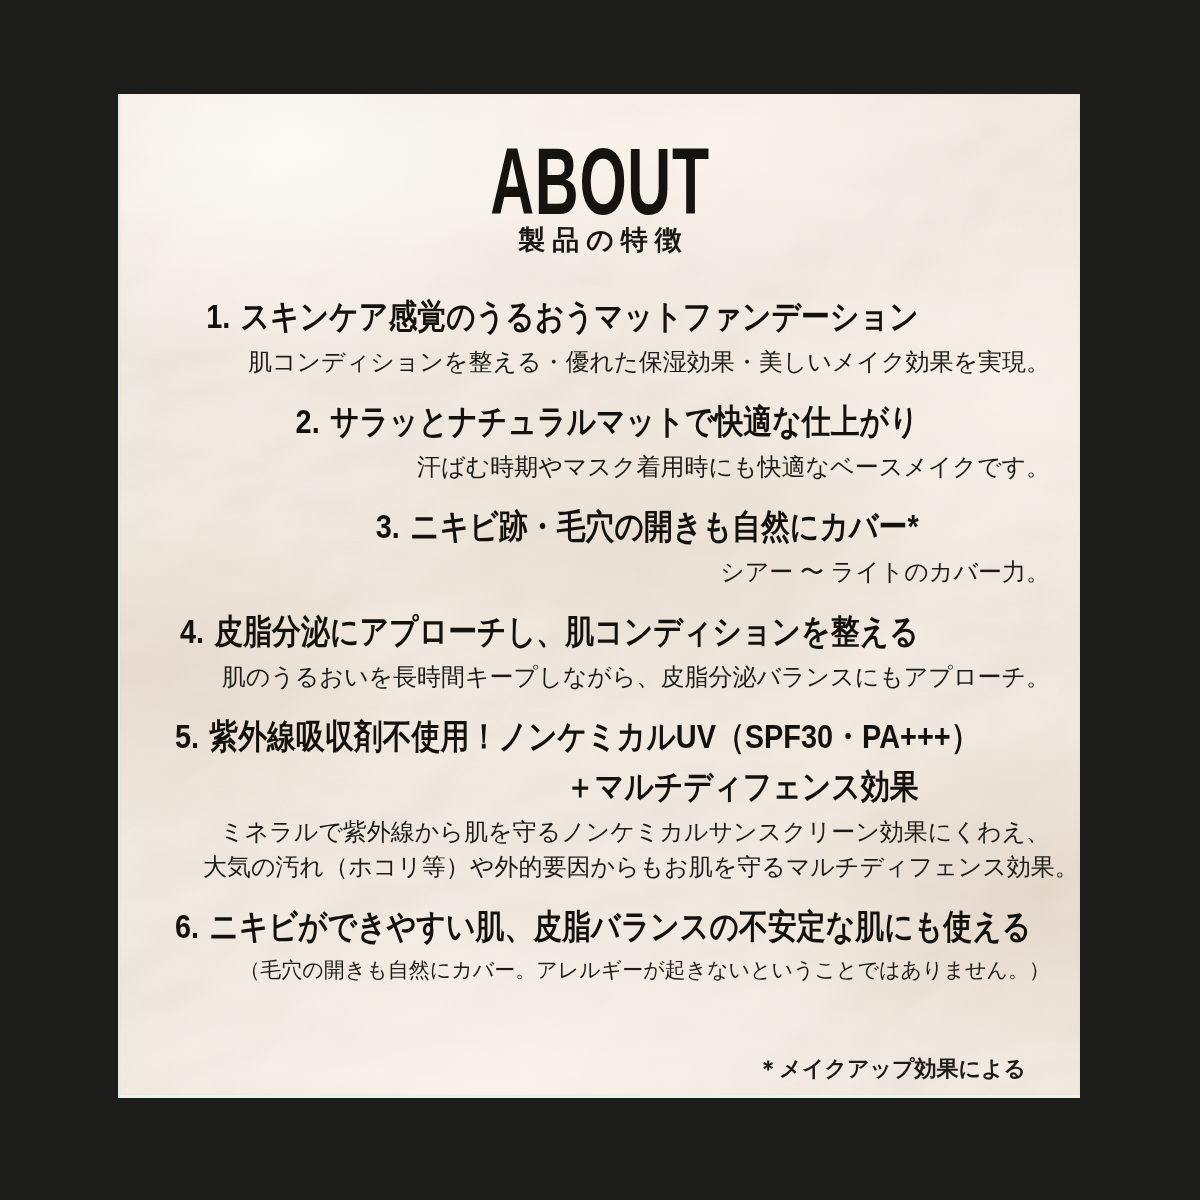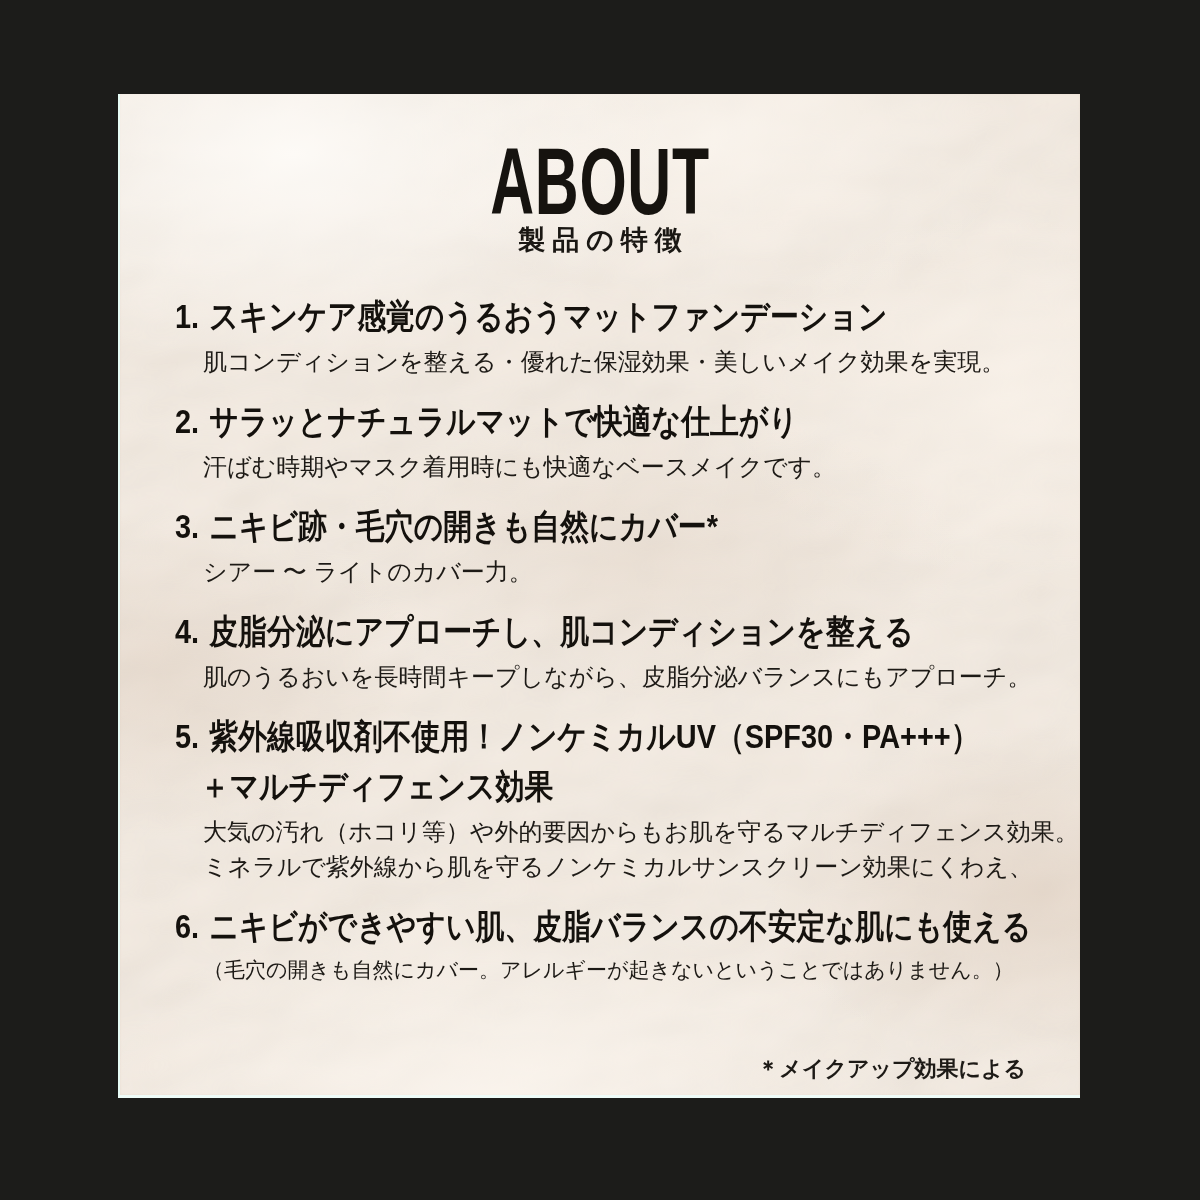--- a/index.html
+++ b/index.html
@@ -3,21 +3,21 @@
 <meta charset="utf-8">
 <style>
   html,body{margin:0;padding:0;}
   body{
     width:1200px;height:1200px;position:relative;overflow:hidden;
     background:#1c1c1a;
     font-family:"Liberation Sans","DejaVu Sans",sans-serif;
   }
   .panel{
     position:absolute;left:118px;top:94px;width:962px;height:1004px;
-    background:#5eead4;overflow:hidden;box-sizing:border-box;
+    background:#0f766e;overflow:hidden;box-sizing:border-box;
     border-left:2px solid rgba(255,255,252,.85);
     border-bottom:3px solid rgba(255,255,252,.9);
   }
   .texture{position:absolute;left:0;top:0;width:100%;height:100%;z-index:1;}
   .glow{
     position:absolute;left:0;top:0;width:100%;height:100%;z-index:2;
     background:
       radial-gradient(620px 340px at 18% 6%,  rgba(255,253,250,.85), rgba(255,253,250,0) 62%),
       radial-gradient(520px 300px at 62% 4%,  rgba(255,250,244,.6),  rgba(255,250,244,0) 60%),
       radial-gradient(480px 300px at 93% 30%, rgba(255,248,240,.5),  rgba(255,248,240,0) 62%),
@@ -34,21 +34,21 @@
     transform:scaleX(.64);letter-spacing:1px;
   }
   .subtitle{
     position:absolute;top:132px;left:0;right:0;margin:0;text-align:center;
     font-size:27px;line-height:28px;font-weight:bold;color:#1a1713;
     letter-spacing:7px;text-indent:7px;
   }
 
   .features{
     position:absolute;left:55px;right:30px;top:197px;
-    margin:0;padding:0;list-style:none;
+    margin:0;padding:0;list-style:none;text-align:right;
   }
   .features li{margin:0 0 17px 0;}
   .head-line{
     font-size:34px;font-weight:bold;line-height:50px;color:#14110d;
     transform:scaleX(.85);transform-origin:0 50%;white-space:nowrap;
   }
   .head-line .num{display:inline-block;margin-right:12px;}
   .head-line2{padding-left:30px;}
   .body-group{margin-top:3px;}
   .body-line{
@@ -116,22 +116,22 @@
         <li>
           <div class="head-line"><span class="num">4.</span><span>皮脂分泌にアプローチし、肌コンディションを整える</span></div>
           <div class="body-group">
             <p class="body-line">肌のうるおいを長時間キープしながら、皮脂分泌バランスにもアプローチ。</p>
           </div>
         </li>
         <li>
           <div class="head-line"><span class="num">5.</span><span>紫外線吸収剤不使用！ノンケミカルUV（SPF30・PA+++）</span></div>
           <div class="head-line head-line2">＋マルチディフェンス効果</div>
           <div class="body-group">
+            <p class="body-line">ミネラルで紫外線から肌を守るノンケミカルサンスクリーン効果にくわえ、</p>
             <p class="body-line">大気の汚れ（ホコリ等）や外的要因からもお肌を守るマルチディフェンス効果。</p>
-            <p class="body-line">ミネラルで紫外線から肌を守るノンケミカルサンスクリーン効果にくわえ、</p>
           </div>
         </li>
         <li>
           <div class="head-line"><span class="num">6.</span><span>ニキビができやすい肌、皮脂バランスの不安定な肌にも使える</span></div>
           <div class="body-group">
             <p class="body-line note-line">（毛穴の開きも自然にカバー。アレルギーが起きないということではありません。）</p>
           </div>
         </li>
       </ol>
 

